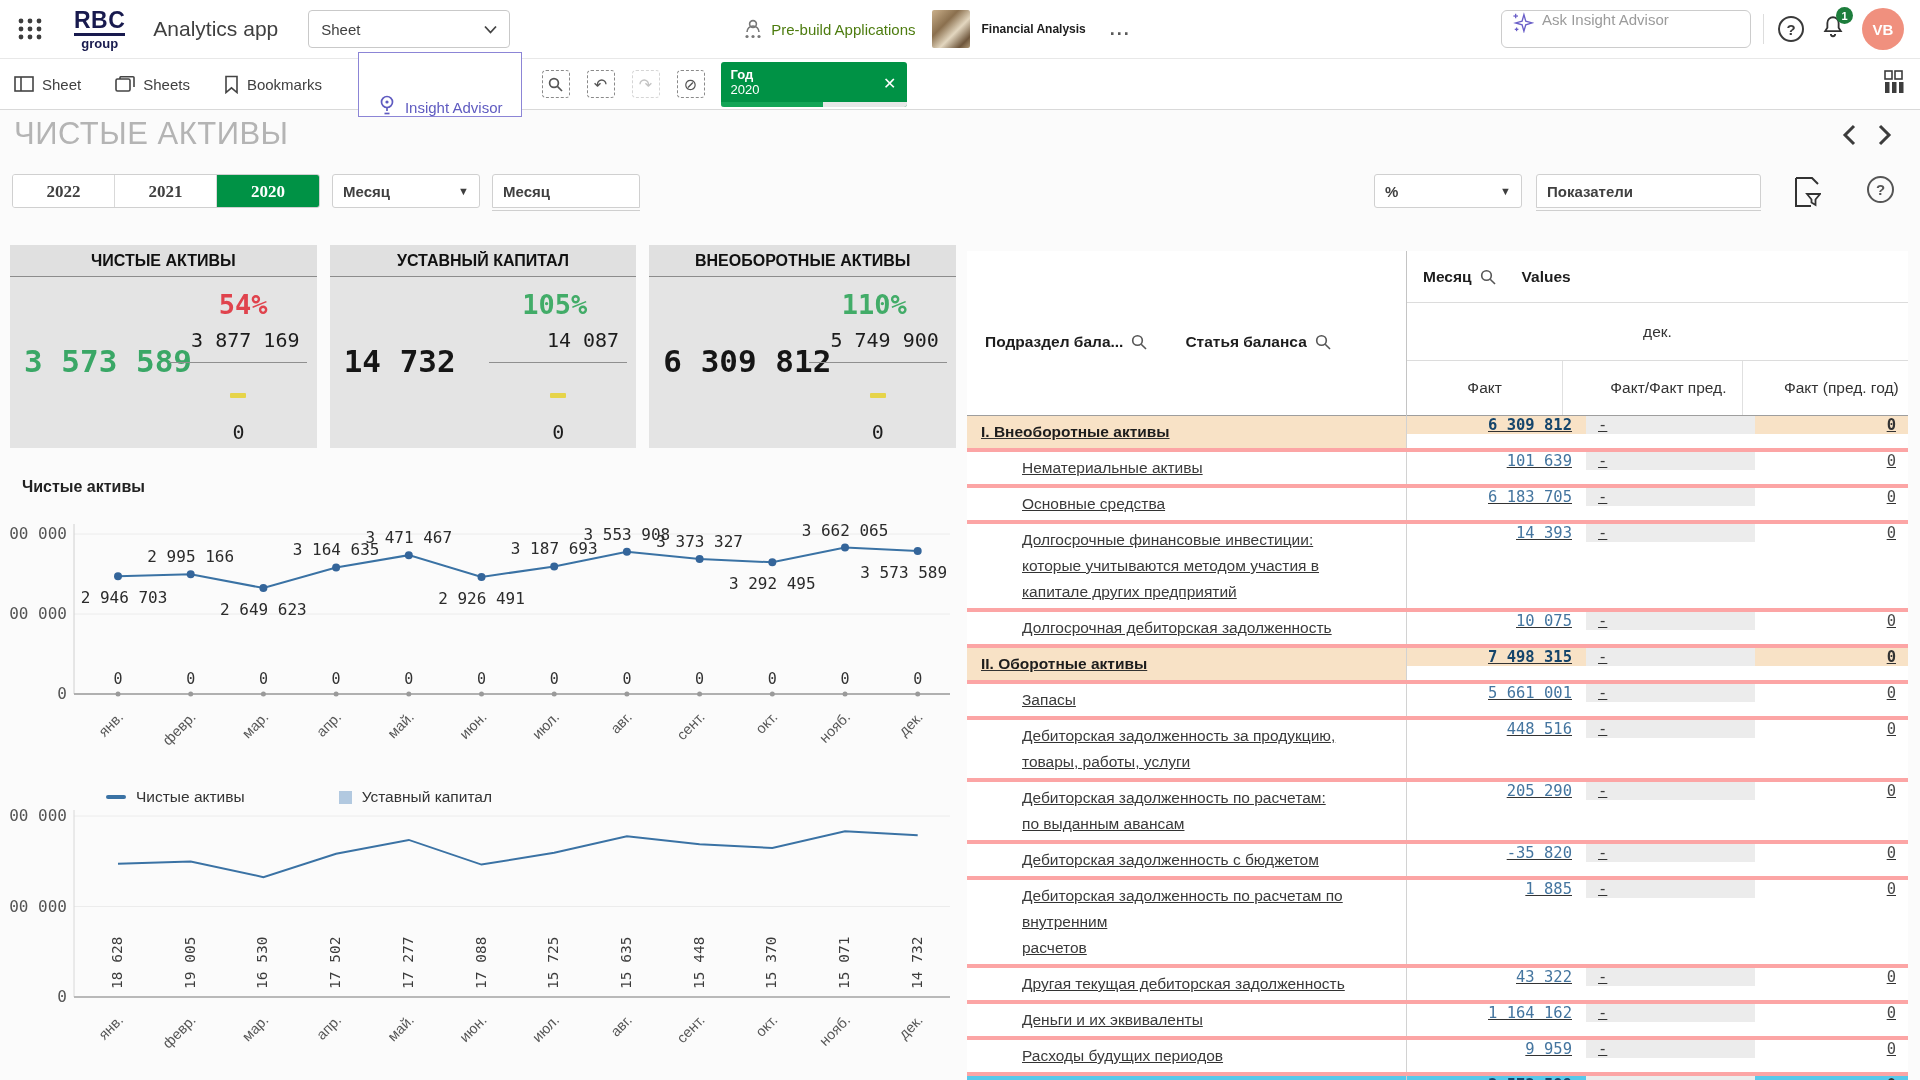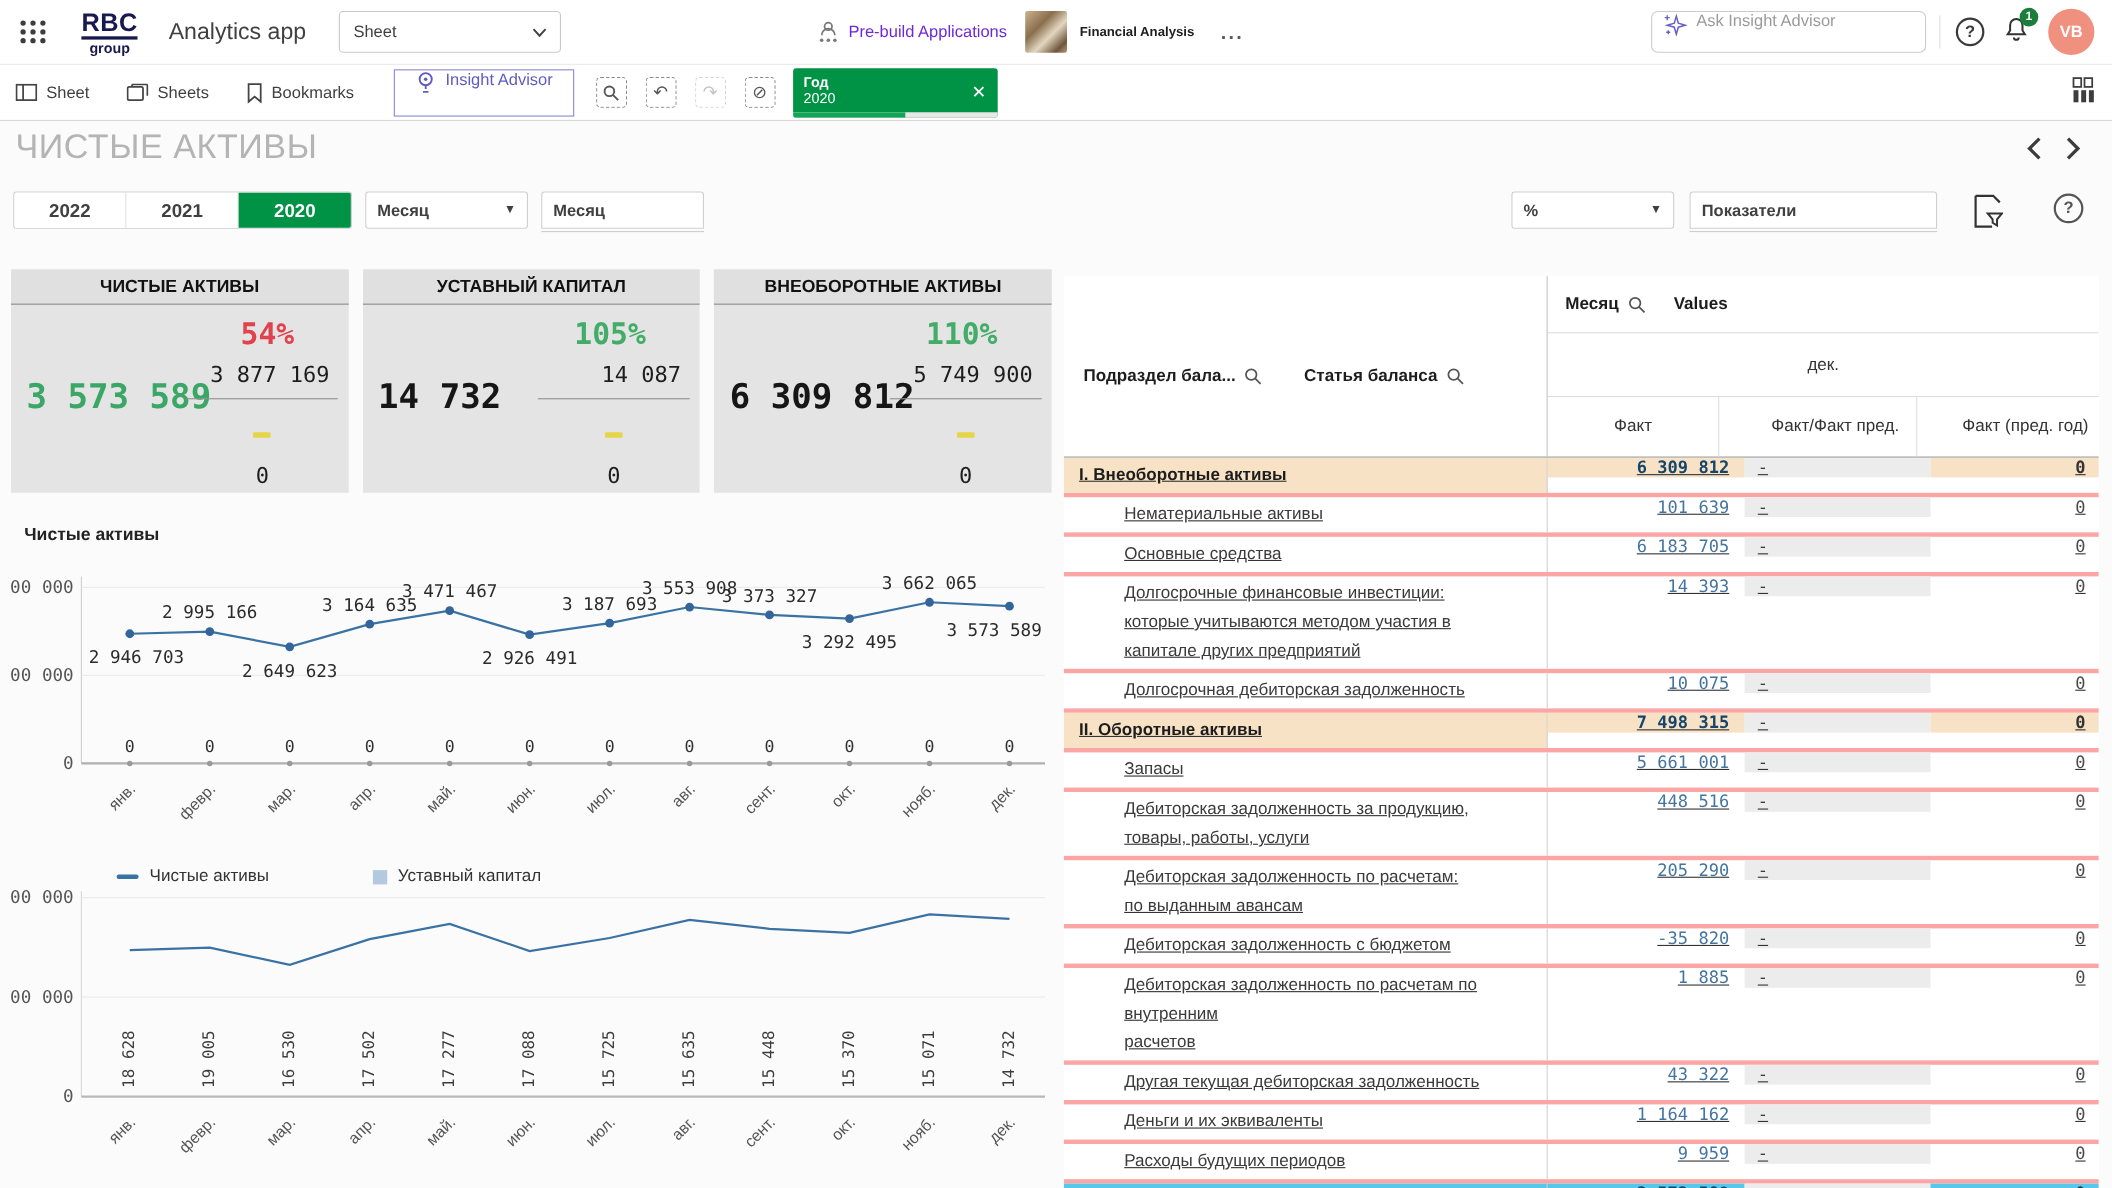--- a/index.html
+++ b/index.html
@@ -11,21 +11,21 @@
   .topbar { position:absolute; top:0; left:0; width:1920px; height:59px; background:#fff;
             border-bottom:1px solid #e8e8e8; display:flex; align-items:center; padding:0 16px; }
   .gridmenu { width:28px; height:28px; cursor:pointer; }
   .brand { margin-left:30px; color:#181a4e; text-align:center; line-height:1; }
   .brand .l1 { font-size:23px; font-weight:bold; letter-spacing:0.5px; border-bottom:3px solid #181a4e; padding-bottom:1px; }
   .brand .l2 { font-size:13px; font-weight:bold; margin-top:1px; }
   .app-title { margin-left:28px; font-size:21px; color:#404040; }
   .sheet-select { margin-left:30px; width:202px; height:38px; border:1px solid #c9c9c9; border-radius:4px;
                   display:flex; align-items:center; padding:0 12px; font-size:15px; color:#404040; cursor:pointer; background:#fff; }
   .sheet-select .grow { flex:1; }
-  .prebuild { margin-left:233px; display:flex; align-items:center; gap:8px; color:#6d28d9; font-size:15px; cursor:pointer; }
+  .prebuild { margin-left:233px; display:flex; align-items:center; gap:8px; color:#4d7c0f; font-size:15px; cursor:pointer; }
   .thumb { margin-left:16px; width:38px; height:38px; border-radius:2px;
            background:linear-gradient(135deg,#cbb18c 0%,#8a6f4e 35%,#e3d7c0 60%,#6e563c 85%,#b09a78 100%); }
   .fa-name { margin-left:12px; font-size:12px; font-weight:bold; color:#1d1d1d; }
   .dots { margin-left:24px; font-size:18px; color:#595959; letter-spacing:2px; font-weight:bold; cursor:pointer; }
   .askbox { margin-left:auto; width:250px; height:38px; border:1px solid #ccc; border-radius:6px; display:flex;
             align-items:flex-start; padding:0 10px; gap:8px; background:#fff; }
   .askbox input { border:none; outline:none; font-size:15px; width:180px; color:#333; font-family:"Liberation Sans",sans-serif; }
   .askbox input::placeholder { color:#9b9b9b; }
   .vdiv { width:1px; height:30px; background:#ddd; margin-left:12px; }
   .helpicon { margin-left:14px; width:26px; height:26px; border:2px solid #3a3a3a; border-radius:50%;
@@ -33,21 +33,21 @@
   .bellwrap { margin-left:16px; position:relative; cursor:pointer; }
   .badge { position:absolute; top:-7px; right:-7px; min-width:17px; height:17px; background:#1d7d3c; border-radius:50%;
            color:#fff; font-size:11px; font-weight:bold; display:flex; align-items:center; justify-content:center; }
   .avatar { margin-left:16px; width:42px; height:42px; border-radius:50%; background:#f0907e; color:#fff;
             font-size:15px; font-weight:bold; display:flex; align-items:center; justify-content:center; cursor:pointer; }
 
   
   .toolbar { position:absolute; top:59px; left:0; width:1920px; height:51px; background:#fff;
              border-bottom:1px solid #d9d9d9; display:flex; align-items:center; padding:0 14px; }
   .tb-item { display:flex; align-items:center; gap:8px; font-size:15px; color:#404040; margin-right:34px; cursor:pointer; }
-  .ia-btn { height:43px; margin-left:2px; border:1px solid #8c85d6; background:#fff; display:flex; align-items:flex-start;
+  .ia-btn { height:65px; margin-left:2px; border:1px solid #8c85d6; background:#fff; display:flex; align-items:flex-end;
             gap:8px; padding:0 18px; color:#5f5bc0; font-size:15px; cursor:pointer; }
   .selicons { display:flex; align-items:center; gap:17px; margin-left:20px; }
   .selbtn { width:28px; height:28px; border:1.5px dashed #8a8a8a; border-radius:4px; display:flex; align-items:center;
             justify-content:center; color:#555; font-size:16px; cursor:pointer; background:#fff; }
   .selbtn.disabled { opacity:0.35; }
   .chip { margin-left:16px; width:186px; height:45px; background:#009245; border-radius:3px; position:relative;
           color:#ffffff; padding:5px 10px 0 10px; cursor:pointer; }
   .chip .f { font-size:13px; font-weight:bold; line-height:15px; }
   .chip .v { font-size:13px; line-height:15px; }
   .chip .x { position:absolute; right:10px; top:12px; font-size:16px; }
@@ -56,21 +56,21 @@
   .tb-right { margin-left:auto; cursor:pointer; }
 
   
   .page-title { position:absolute; left:14px; top:116px; font-size:31px; color:#b4b4b4; letter-spacing:0.5px; }
   .pagenav { position:absolute; right:28px; top:124px; display:flex; gap:22px; }
   .pagenav svg { cursor:pointer; }
 
   .controls { position:absolute; top:174px; left:12px; right:26px; height:34px; display:flex; align-items:flex-start; }
   .years { display:flex; border:1px solid #d0d0d0; border-radius:3px; overflow:hidden; height:34px; }
   .year-btn { width:102px; height:34px; display:flex; align-items:center; justify-content:center;
-              font-family:Liberation Sans, sans-serif; font-size:17px; font-weight:bold; color:#404040;
+              font-family:Liberation Serif, serif; font-size:17px; font-weight:bold; color:#404040;
               background:#fff; border-right:1px solid #d9d9d9; cursor:pointer; }
   .year-btn:last-child { border-right:none; }
   .year-btn.selected { background:#009245; color:#fff; }
   .dd { height:34px; border:1px solid #d0d0d0; border-radius:3px; background:#fff; display:flex; align-items:center;
         padding:0 10px; font-size:15px; font-weight:bold; color:#404040; cursor:pointer; }
   .dd .grow { flex:1; }
   .dd .tri { font-size:11px; color:#3f3f3f; }
   .listbox { height:34px; border:1px solid #d0d0d0; border-radius:3px 3px 0 0; background:#fff; display:flex; align-items:center;
              padding:0 10px; font-size:15px; font-weight:bold; color:#404040; position:relative; cursor:text; }
   .listbox::after { content:""; position:absolute; left:-1px; right:-1px; bottom:-4px; height:1px; background:#cfcfcf; }

